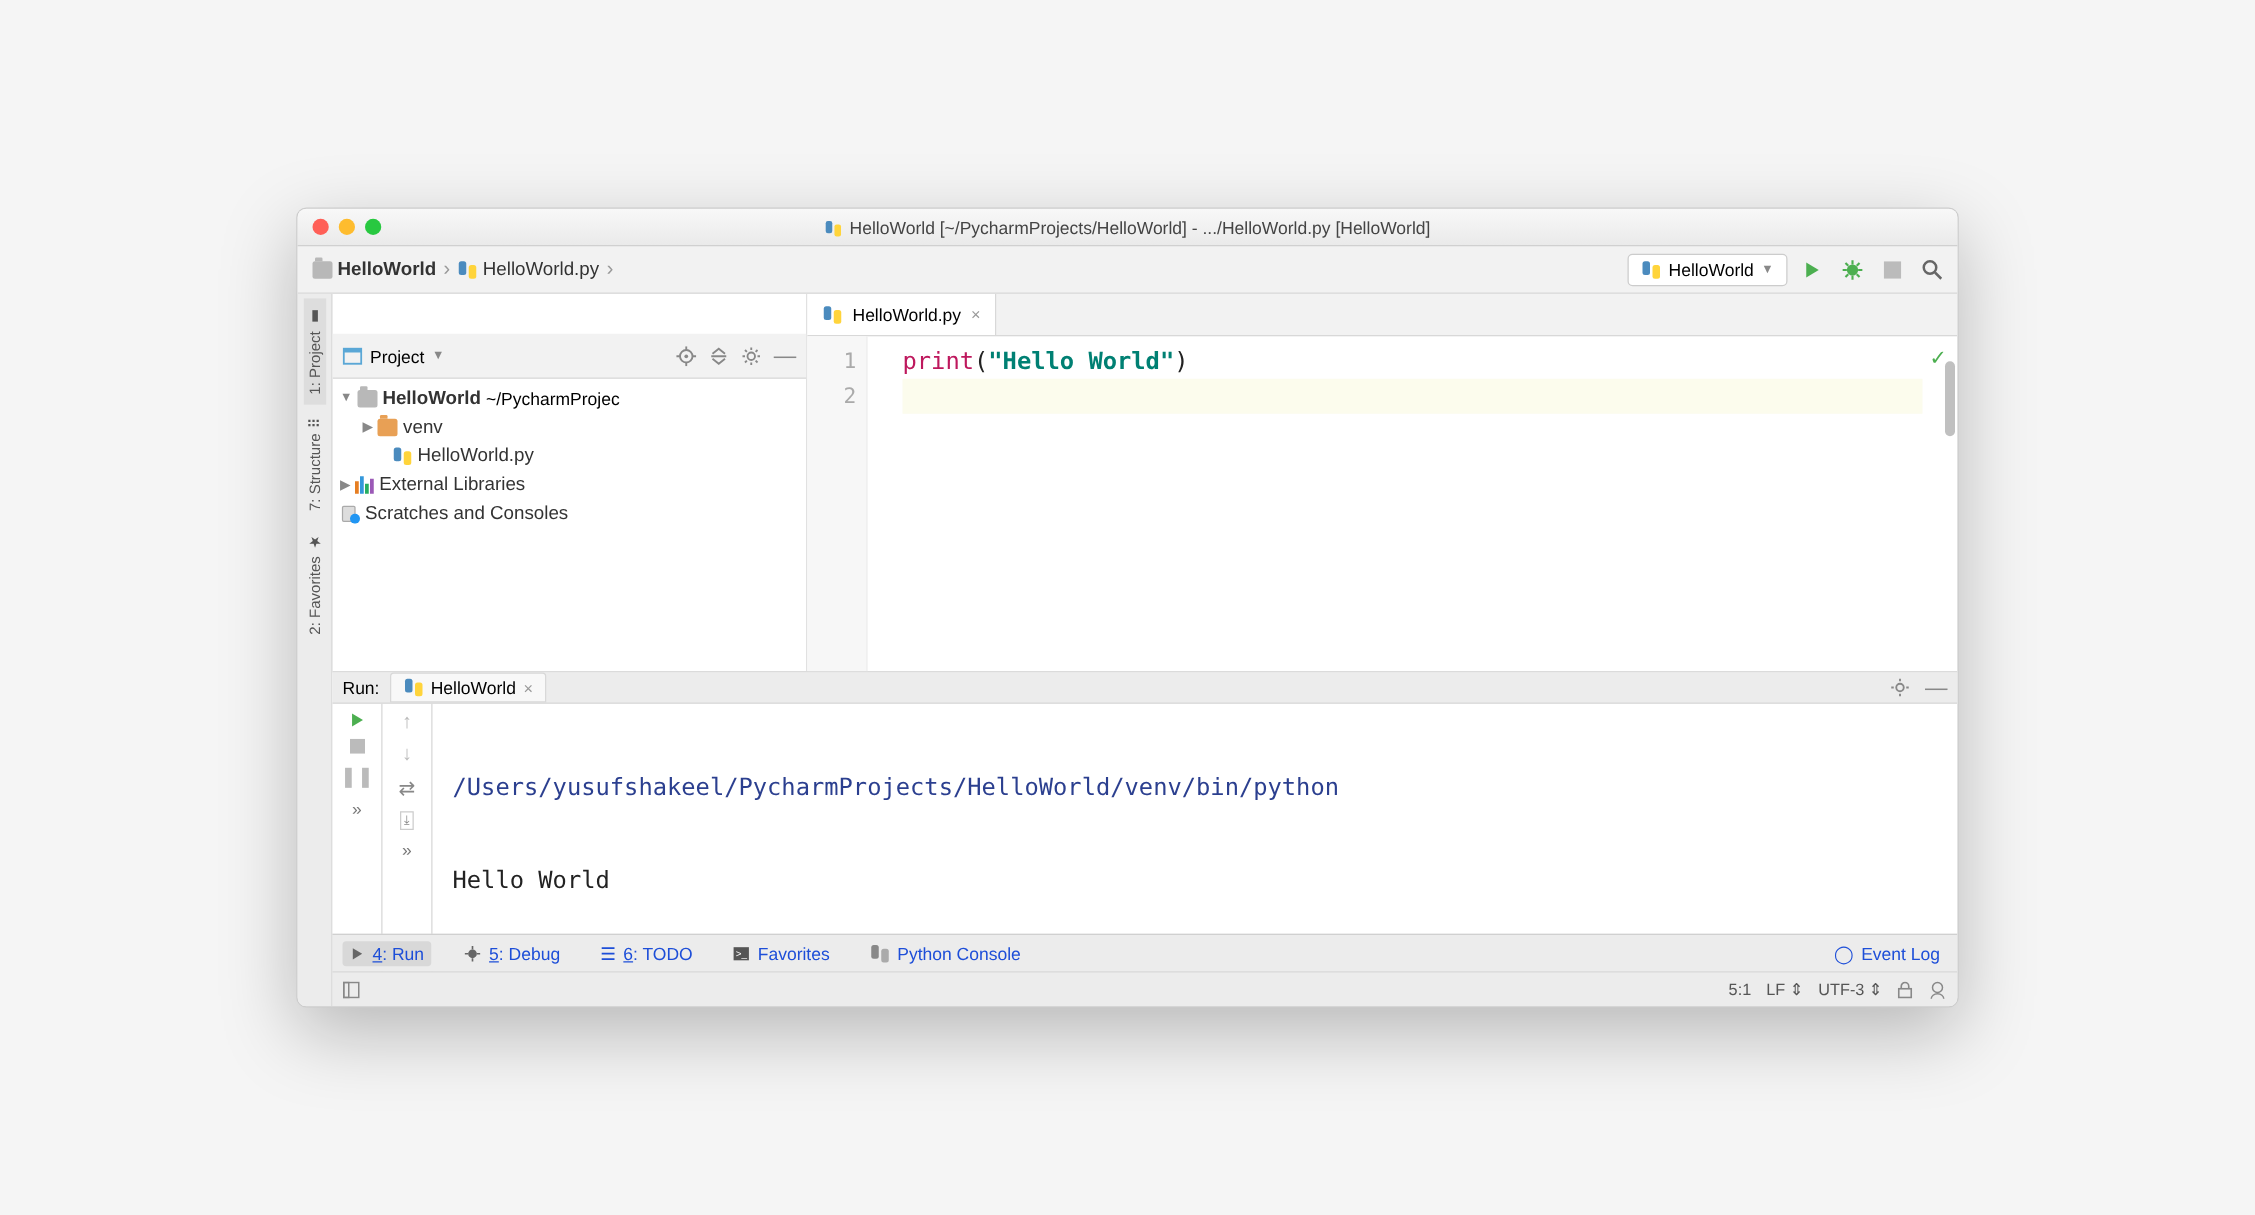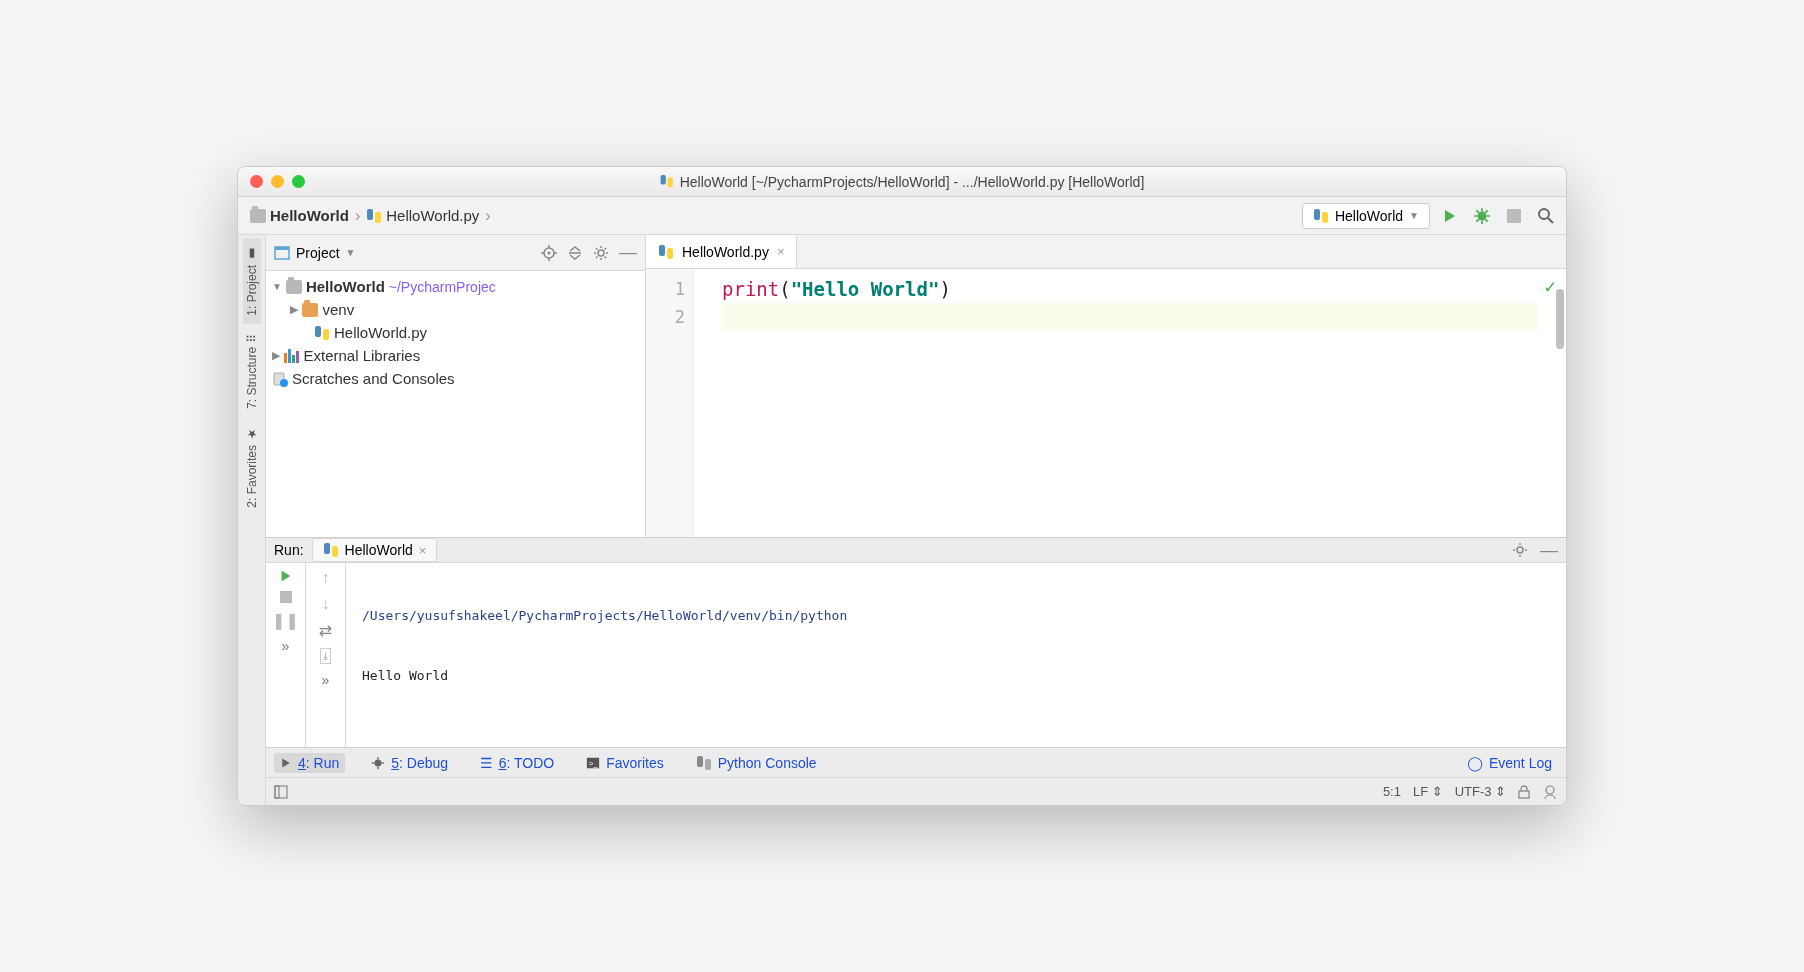--- a/index.html
+++ b/index.html
@@ -30,21 +30,21 @@
   align-items: center;
   padding: 0 12px;
   border-bottom: 1px solid #d0d0d0;
   position: relative;
 }
 .traffic { display: flex; gap: 8px; }
 .dot { width: 13px; height: 13px; border-radius: 50%; }
 .dot.red { background: #ff5f57; }
 .dot.yellow { background: #febc2e; }
 .dot.green { background: #28c840; }
-.title-text { position:absolute; left:50%; transform:translateX(-50%); font-size:14px; color:#444; display:flex; align-items:flex-start; gap:6px;}
+.title-text { position:absolute; left:50%; transform:translateX(-50%); font-size:14px; color:#444; display:flex; align-items:flex-end; gap:6px;}
 .breadcrumb-bar {
   height: 38px;
   background: #f2f2f2;
   border-bottom: 1px solid #d8d8d8;
   display: flex;
   align-items: center;
   justify-content: space-between;
   padding: 0 8px;
 }
 .breadcrumb { display:flex; align-items:center; font-size:15px; color:#333; }
@@ -56,29 +56,29 @@
 .icon-run { color:#4caf50; }
 .icon-debug { color:#4caf50; }
 .icon-stop { color:#999; }
 .main-area { flex:1; display:flex; overflow:hidden; }
 .left-gutter { width:28px; background:#ececec; border-right:1px solid #d8d8d8; display:flex; flex-direction:column; align-items:center; padding-top:4px; gap:2px;}
 .side-tab { writing-mode: vertical-rl; transform: rotate(180deg); font-size:12px; color:#555; padding:8px 2px; display:flex; align-items:center; gap:4px; cursor:pointer;}
 .side-tab.sel { background:#ddd; }
 .center-flex { flex:1; display:flex; flex-direction:column; }
 .upper { flex:1; display:flex; overflow:hidden;}
 .project-panel { width:380px; background:#fff; border-right:1px solid #d8d8d8; display:flex; flex-direction:column;}
-.panel-header { height:36px; background:#f2f2f2; border-bottom:1px solid #d8d8d8; display:flex; align-items:center; justify-content:space-between; padding:0 8px; font-size:14px;}
+.panel-header { height:36px; background:#f2f2f2; border-bottom:1px solid #d8d8d8; display:flex; align-items:center; justify-content:space-between; padding:0 8px; font-size:14px;margin-top:32px;}
 .panel-header-left{display:flex;align-items:center;gap:6px;}
 .panel-header-right{display:flex;align-items:center;gap:10px; color:#888;}
 .tree { flex:1; overflow:auto; font-size:15px; color:#333; padding:4px 0;}
 .tree-row { display:flex; align-items:center; padding:3px 6px; gap:4px;}
 .tree-row.indent1{padding-left:24px;}
 .tree-row.indent2{padding-left:48px;}
 .tree-bold{font-weight:700;}
-.tree-muted{color:#8b5cf6; font-size:14px;}
+.tree-muted{color:#000000; font-size:14px;}
 .editor-area { flex:1; display:flex; flex-direction:column; background:#fff;}
 .editor-tabs { height:34px; background:#f2f2f2; border-bottom:1px solid #d8d8d8; display:flex; align-items:stretch;}
 .editor-tab { background:#fff; border-right:1px solid #d8d8d8; padding:0 12px; display:flex; align-items:center; gap:8px; font-size:14px;}
 .editor-body { flex:1; display:flex; position:relative;}
 .gutter { width:48px; background:#f7f7f7; border-right:1px solid #eee; color:#aaa; font-family:"Menlo","Monaco",monospace; font-size:17px; padding:6px 8px; text-align:right;}
 .gutter div{height:28px; line-height:28px;}
 .code { flex:1; padding:6px 28px; font-family:"Menlo","Monaco",monospace; font-size:19px; position:relative;}
 .code-line{ height:28px; line-height:28px;}
 .code-line.current{ background:#fcfced;}
 .tk-fn{color:#be185d;}
@@ -87,21 +87,21 @@
 .check-mark{position:absolute; top:6px; right:10px; color:#4caf50; font-weight:bold;}
 .code-scrollbar{position:absolute; right:2px; top:20px; width:8px; height:60px; background:#c0c0c0; border-radius:4px;}
 .run-panel { height:210px; border-top:1px solid #d0d0d0; background:#fff; display:flex; flex-direction:column;}
 .run-header { height:34px; background:#ececec; border-bottom:1px solid #d8d8d8; display:flex; align-items:center; padding:0 8px; font-size:14px; justify-content:space-between;gap:40px;}
 .run-header-left{display:flex;align-items:center;gap:8px;}
 .run-header-right{display:flex;align-items:center;gap:12px;color:#888;}
 .run-config-tab{background:#f8f8f8; border:1px solid #d8d8d8; padding:3px 10px; display:flex; align-items:center; gap:6px; border-radius:3px 3px 0 0;}
 .run-body { flex:1; display:flex;}
 .run-actions-col{ width:40px; border-right:1px solid #d8d8d8; display:flex; flex-direction:column; align-items:center; padding:6px 0; gap:8px;}
 .run-actions-col2{ width:40px; border-right:1px solid #d8d8d8; display:flex; flex-direction:column; align-items:center; padding:6px 0; gap:8px;}
-.run-console{ flex:1; padding:8px 16px; font-family:"Menlo","Monaco",monospace; font-size:13px; color:#222; overflow:auto; white-space:pre-wrap;}
+.run-console{ flex:1; padding:8px 16px; font-family:"Menlo","Monaco",monospace; font-size:19px; color:#222; overflow:auto; white-space:pre-wrap;}
 .console-line{line-height:30px;}
 .console-blue{color:#2b3f8f;}
 .expand-chevron{ font-size:14px; color:#777;}
 .bottom-tabs{ height:30px; background:#ececec; border-top:1px solid #d0d0d0; display:flex; align-items:center; padding:0 8px; font-size:14px; justify-content:space-between;}
 .bottom-left{display:flex; gap:20px;}
 .bot-item{display:flex; align-items:center; gap:6px; color:#1d4ed8; padding:2px 6px;}
 .bot-item.sel{background:#d8d8d8; border-radius:3px;}
 .underline{text-decoration:underline;}
 .statusbar{ height:28px; background:#ececec; border-top:1px solid #d8d8d8; display:flex; align-items:center; justify-content:space-between; padding:0 8px; font-size:13px; color:#555;}
 .status-right{display:flex; gap:12px; align-items:center;}

